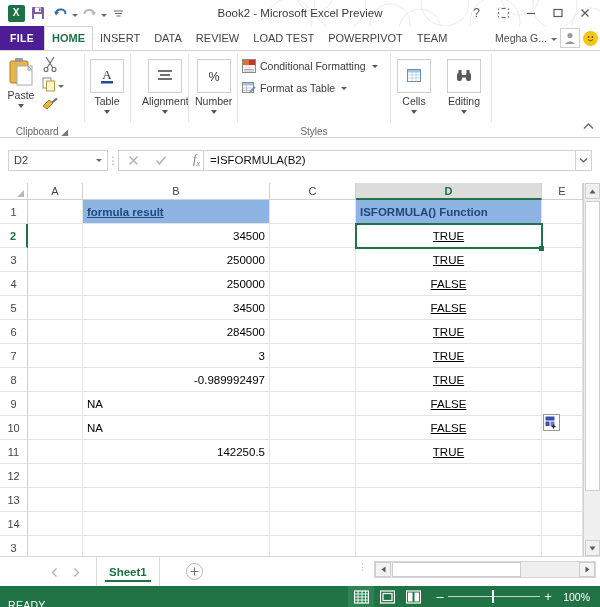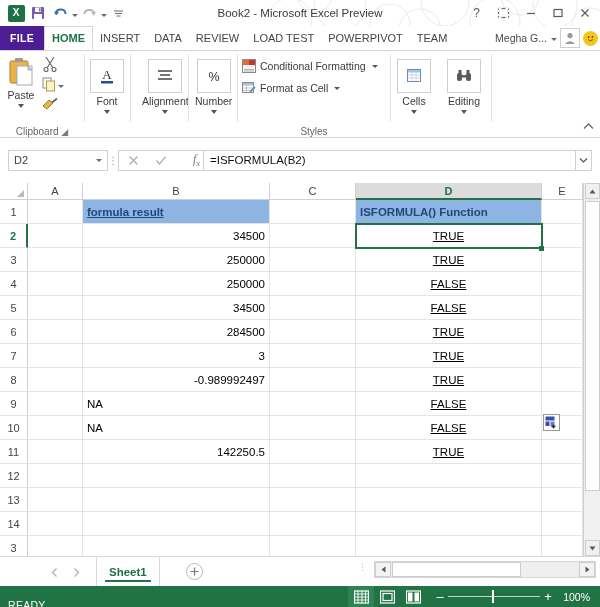--- a/index.html
+++ b/index.html
@@ -436,21 +436,21 @@
 
     <div class="rgroup" style="left:85px;width:45px;">
       <div style="position:absolute;left:5px;top:8px;">
         <div class="bigbtn">
           <div class="bx">
             <svg width="20" height="20" viewBox="0 0 20 20">
               <text x="10" y="13" font-size="13" font-family="Liberation Serif, serif" text-anchor="middle" fill="#333">A</text>
               <rect x="4" y="15" width="12" height="2.5" fill="#1f4e9c"></rect>
             </svg>
           </div>
-          <div><span>Font</span></div>
+          <div><span>Table</span></div>
           <div class="drop-ar"></div>
         </div>
       </div>
     </div>
     <div class="gsep" style="left:130px;"></div>
 
     <div class="rgroup" style="left:131px;width:57px;">
       <div style="position:absolute;left:11px;top:8px;">
         <div class="bigbtn">
           <div class="bx">
@@ -497,21 +497,21 @@
         </div>
         <div class="menu-item">
           <span class="mi-icon">
             <svg width="14" height="14" viewBox="0 0 14 14">
               <rect x="0.5" y="1.5" width="11" height="10" fill="#fff" stroke="#8a8a8a"></rect>
               <rect x="1" y="2" width="10" height="2.5" fill="#9ec3e6"></rect>
               <path d="M1 7 h10 M1 9.5 h10 M4.5 2 v9" stroke="#b9b9b9" stroke-width="0.8"></path>
               <path d="M8 11 L13 6" stroke="#6b8fb5" stroke-width="1.8"></path>
             </svg>
           </span>
-          <span>Format as Cell</span>
+          <span>Format as Table</span>
           <span class="mini-caret"></span>
         </div>
       </div>
       <div class="glabel">Styles</div>
     </div>
     <div class="gsep" style="left:390px;"></div>
 
     <div class="rgroup" style="left:439px;width:52px;">
       <div style="position:absolute;left:8px;top:8px;">
         <div class="bigbtn">

